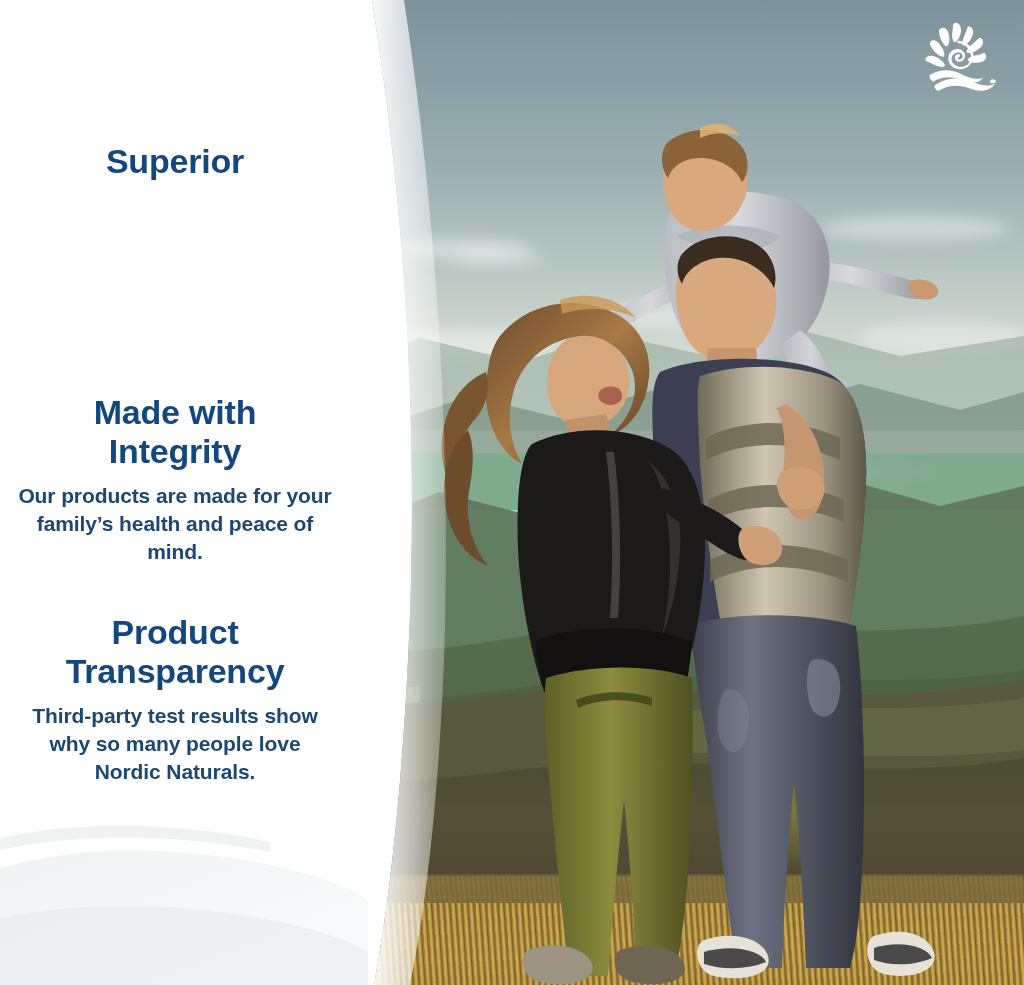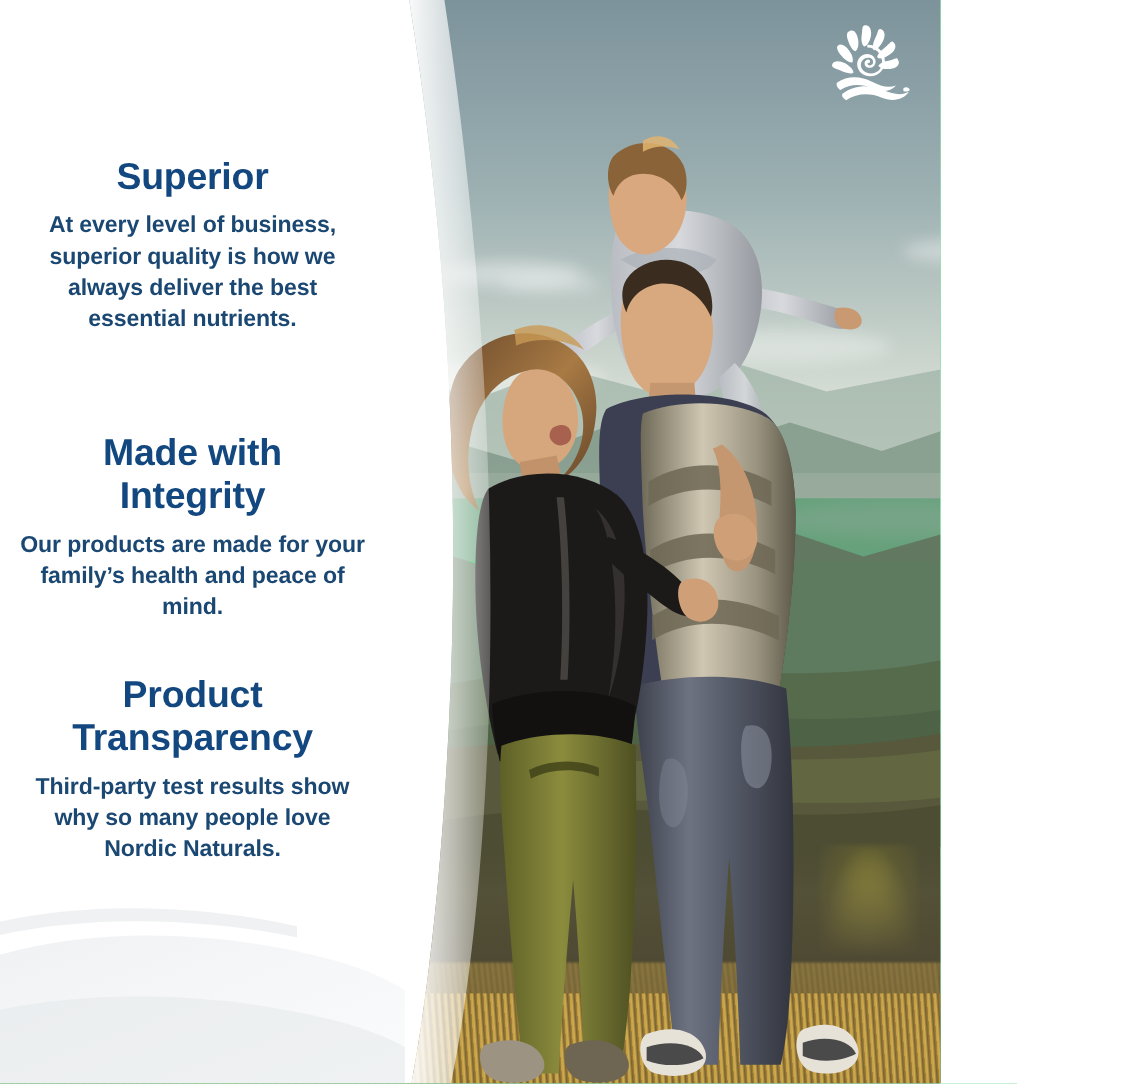--- a/index.html
+++ b/index.html
@@ -2,25 +2,25 @@
 <html><head>
 <meta charset="utf-8">
 <style>
   html, body {
     margin: 0;
     padding: 0;
     background: #ffffff;
   }
   #poster {
     position: relative;
-    width: 855px;
+    width: 1024px;
     height: 985px;
     overflow: hidden;
     font-family: "Liberation Sans", sans-serif;
-    background: #22c55e;
+    background: #86efac;
   }
 
   
   .photo {
     position: absolute;
     inset: 0;
     overflow: hidden;
   }
   
   .sky {
@@ -368,21 +368,20 @@
       <path d="M0,868 C90,842 200,846 300,872 C330,880 352,890 368,900 L368,985 L0,985 Z" fill="url(#swoosh1)" opacity="0.55"></path>
       <path d="M0,918 C100,898 210,904 305,928 C335,936 354,944 368,952 L368,985 L0,985 Z" fill="#e4e7ea" opacity="0.5"></path>
       <path d="M0,838 C80,820 180,822 270,842 L270,852 C180,834 80,832 0,850 Z" fill="#e9ecee" opacity="0.75"></path>
     </svg>
   </div>
 
   <div class="content">
 
     <div class="block b1">
       <h2 class="heading"><span>Superior</span><br></h2>
-      <p class="body">At every level of business, superior quality is how we always deliver the best essential nutrients.</p>
     </div>
 
     <div class="block b2">
       <h2 class="heading"><span>Made with</span><br><span>Integrity</span></h2>
       <p class="body">Our products are made for your family’s health and peace of mind.</p>
     </div>
 
     <div class="block b3">
       <h2 class="heading"><span>Product</span><br><span>Transparency</span></h2>
       <p class="body">Third-party test results show why so many people love Nordic Naturals.</p>

